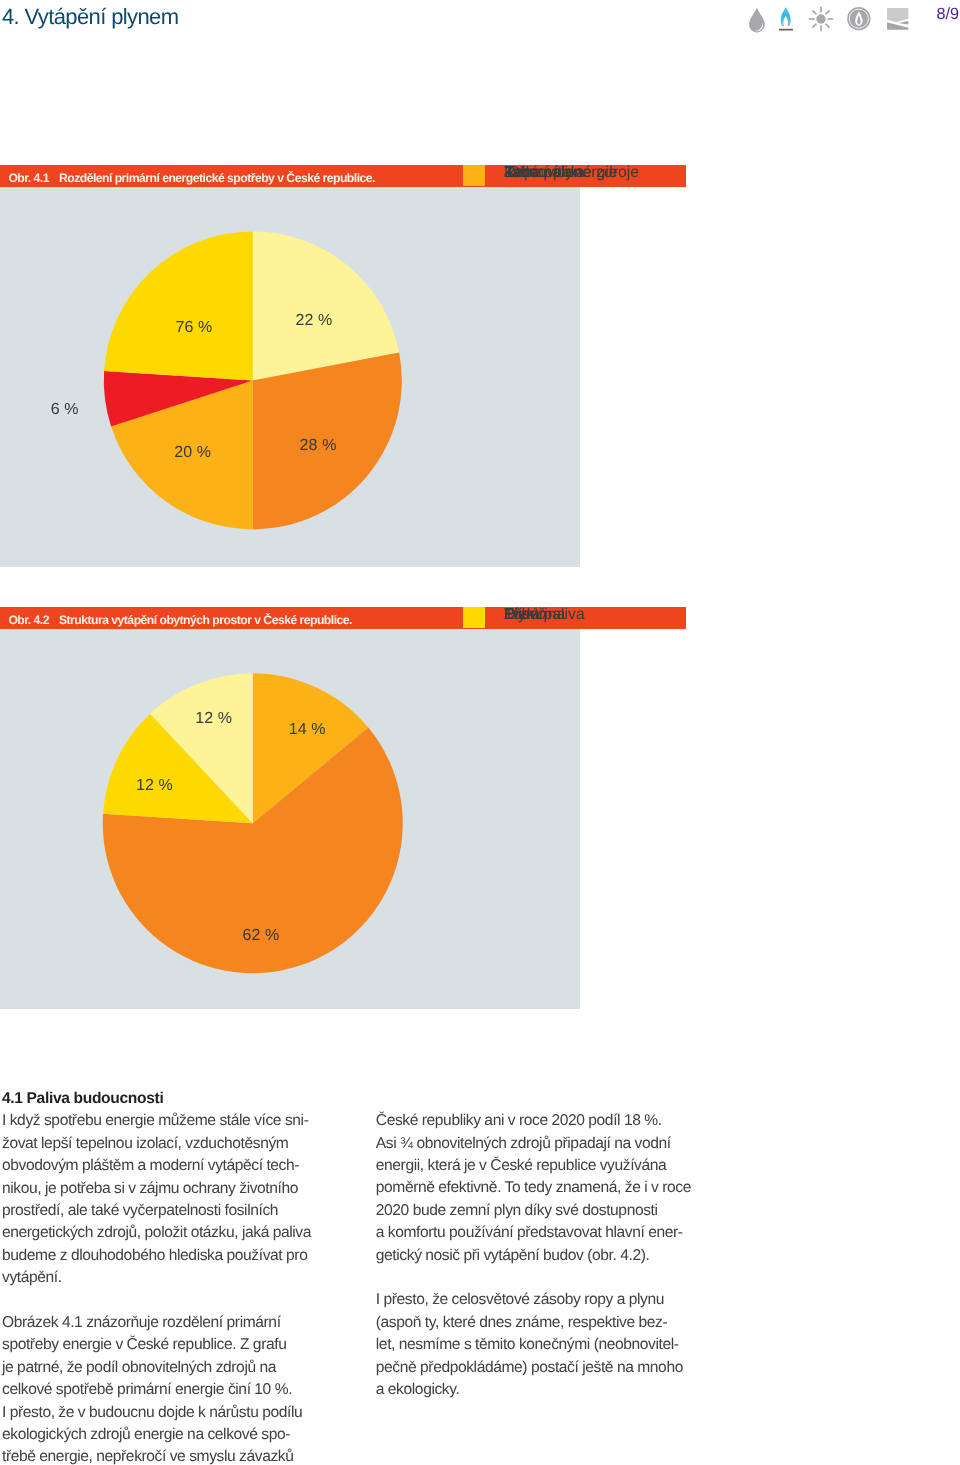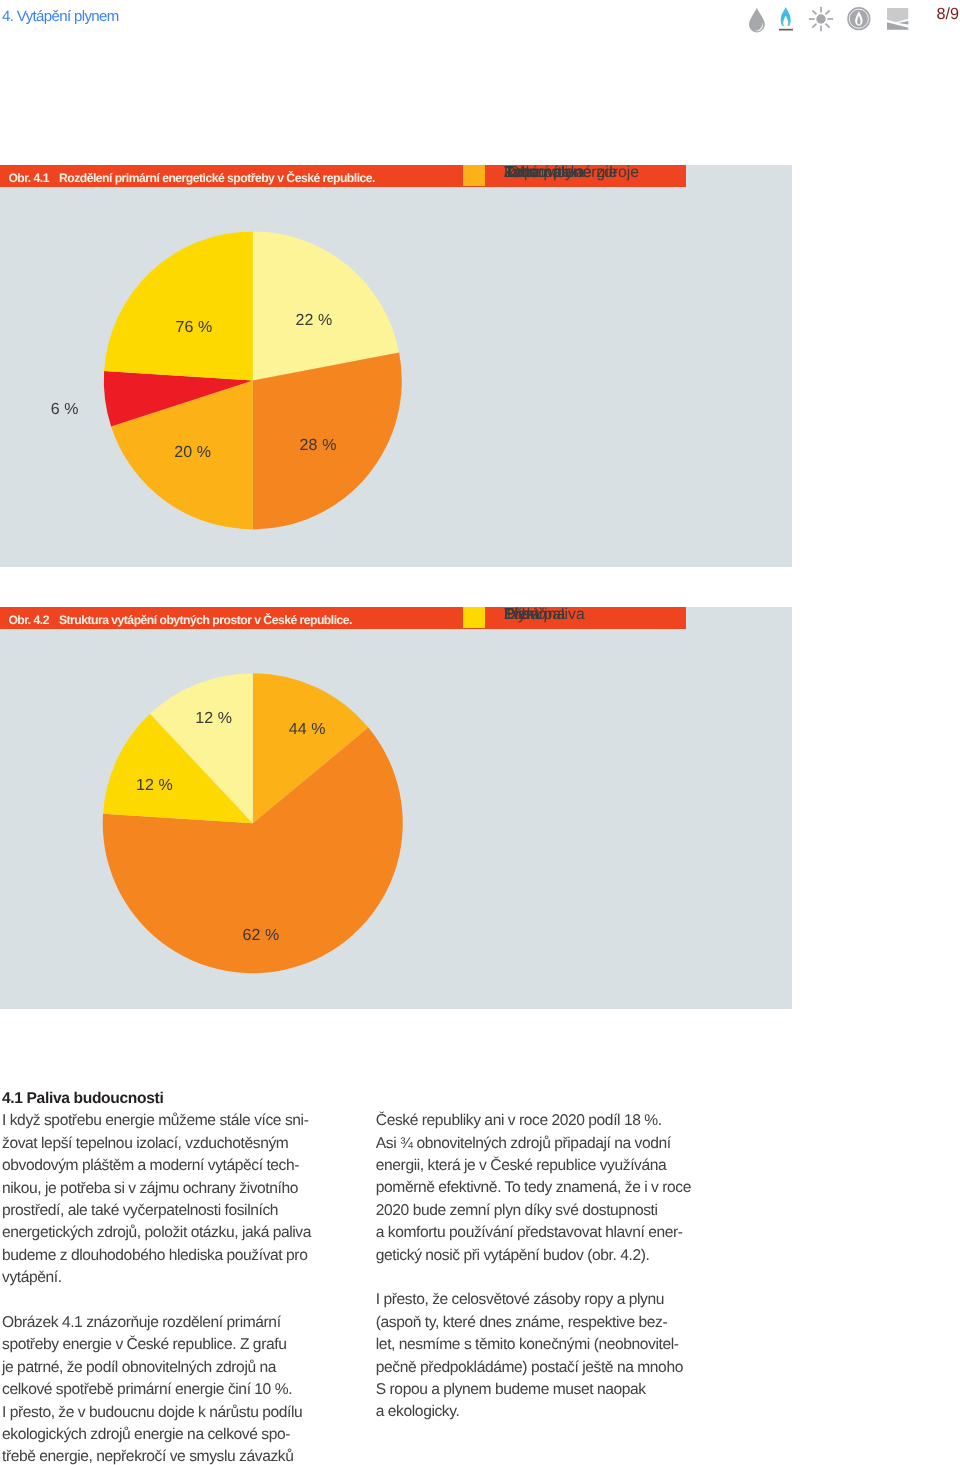--- a/index.html
+++ b/index.html
@@ -3,29 +3,29 @@
 <meta charset="utf-8">
 <title>4. Vytápění plynem</title>
 <style>
   html,body{margin:0;padding:0;}
   body{width:960px;height:1465px;background:#ffffff;
        font-family:"Liberation Sans",sans-serif;
        -webkit-font-smoothing:antialiased;text-rendering:geometricPrecision;}
   .page{position:relative;width:960px;height:1465px;overflow:hidden;background:#fff;}
 
   
-  .runhead-title{position:absolute;left:2px;top:4.6px;font-size:15px;line-height:23px;
-      color:#3b82f6;letter-spacing:-0.62px;white-space:nowrap;}
+  .runhead-title{position:absolute;left:2px;top:4.6px;font-size:22px;line-height:23px;
+      color:#0c4a6e;letter-spacing:-0.62px;white-space:nowrap;}
   .pagenum{position:absolute;left:936.5px;top:4.6px;font-size:16.2px;line-height:18.5px;
-      color:#7f1d1d;letter-spacing:-0.05px;white-space:nowrap;}
+      color:#4c1d95;letter-spacing:-0.05px;white-space:nowrap;}
   .icons{position:absolute;left:744px;top:6px;width:170px;height:30px;}
   .icons > span{position:absolute;top:0;display:block;}
 
   
-  .figpanel{position:absolute;left:0;width:792px;background:#d9e0e3;}
+  .figpanel{position:absolute;left:0;width:580px;background:#d9e0e3;}
   .figbar{position:absolute;left:0;top:0;width:686px;height:22.7px;background:#ee4520;}
   .figbar .cap{position:absolute;left:8.4px;top:2.2px;height:22.7px;line-height:22.7px;
       font-size:12.2px;font-weight:bold;letter-spacing:-0.52px;color:#fbefe4;white-space:nowrap;}
   .figbar .cap b{font-weight:bold;}
   .plab{position:absolute;font-size:16px;line-height:16px;letter-spacing:0.1px;
       color:#3a3a3a;white-space:nowrap;}
   .legsw{position:absolute;width:22px;height:21.6px;}
   .legtx{position:absolute;font-size:15.7px;line-height:15.7px;letter-spacing:0.01px;
       color:#3b3b3b;white-space:nowrap;}
 
@@ -139,21 +139,21 @@
     <div class="figbar">
       <div class="cap"><b>Obr. 4.2</b><span style="display:inline-block;width:10px"></span><span>Struktura vytápění obytných prostor v České republice.</span></div>
     </div>
     <div id="pie2">
         <svg width="686" height="402.2" style="position: absolute; left: 0px; top: 0px;">
           <path d="M 252.75 216.20000000000005 L 252.75 66.20 A 150 150 0 0 1 368.33 120.59 Z" fill="#fcb117"></path>
           <path d="M 252.75 216.20000000000005 L 368.33 120.59 A 150 150 0 1 1 103.05 206.78 Z" fill="#f5851f"></path>
           <path d="M 252.75 216.20000000000005 L 103.05 206.78 A 150 150 0 0 1 150.07 106.85 Z" fill="#fdd900"></path>
           <path d="M 252.75 216.20000000000005 L 150.07 106.85 A 150 150 0 0 1 252.75 66.20 Z" fill="#fcf496"></path>
         </svg>
-        <div class="plab" style="left: 288.8px; top: 114.9px;">44 %</div>
+        <div class="plab" style="left: 288.8px; top: 114.9px;">14 %</div>
         <div class="plab" style="left: 242.4px; top: 281.1px; margin-top: 40px;">62 %</div>
         <div class="plab" style="left: 136px; top: 171.3px;">12 %</div>
         <div class="plab" style="left: 195.2px; top: 104.6px;">12 %</div>
       </div>
     <div id="leg2">
         <div class="legsw" style="left: 462.7px; background: rgb(245, 133, 31);"></div>
         <div class="legtx" style="left: 504px;">Plyn</div>
         <div class="legsw" style="left: 462.7px; background: rgb(252, 177, 23);"></div>
         <div class="legtx" style="left: 504px;">Tuhá paliva</div>
         <div class="legsw" style="left: 462.7px; background: rgb(252, 244, 150);"></div>
@@ -188,17 +188,16 @@
       <p>energii, která je v České republice využívána</p>
       <p>poměrně efektivně. To tedy znamená, že i v roce</p>
       <p>2020 bude zemní plyn díky své dostupnosti</p>
       <p>a komfortu používání představovat hlavní ener-</p>
       <p>getický nosič při vytápění budov (obr. 4.2).</p>
       <div class="blank"></div>
       <p>I přesto, že celosvětové zásoby ropy a plynu</p>
       <p>(aspoň ty, které dnes známe, respektive bez-</p>
       <p>let, nesmíme s těmito konečnými (neobnovitel-</p>
       <p>pečně předpokládáme) postačí ještě na mnoho</p>
-      <p>S ropou a plynem budeme muset naopak</p>
       <p>a ekologicky.</p>
     </div>
 
 </div>
 
 </body></html>

